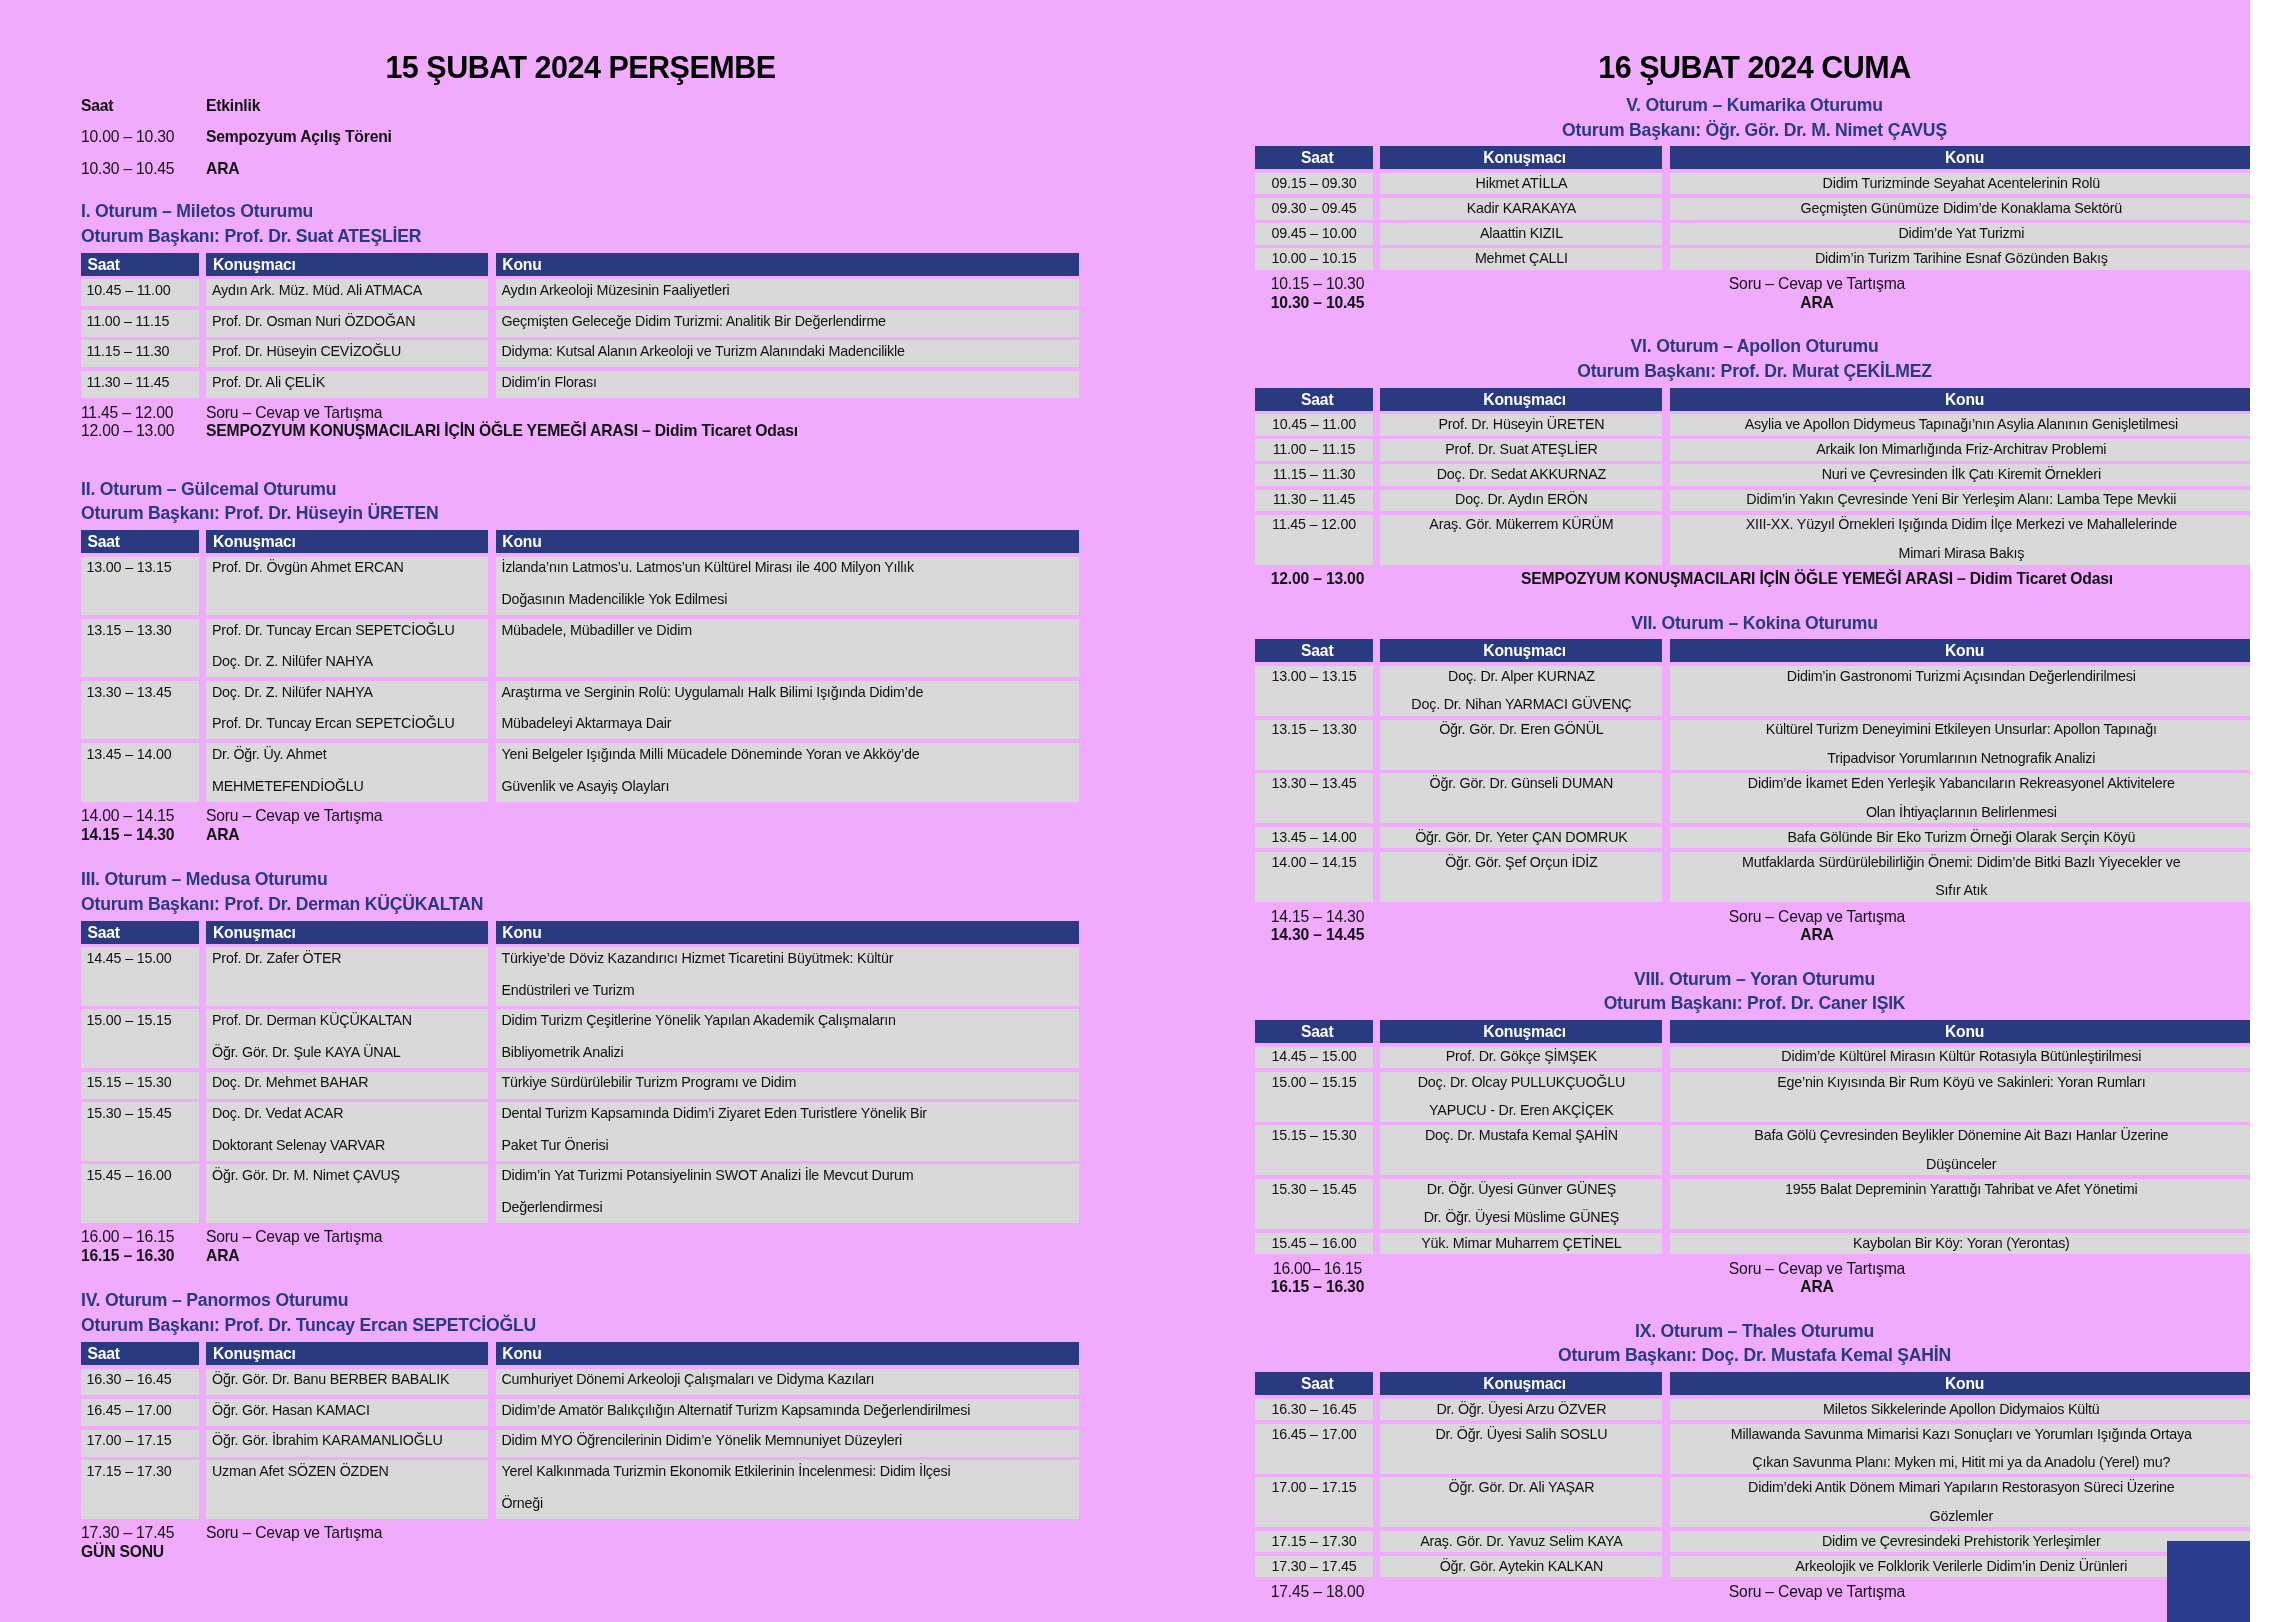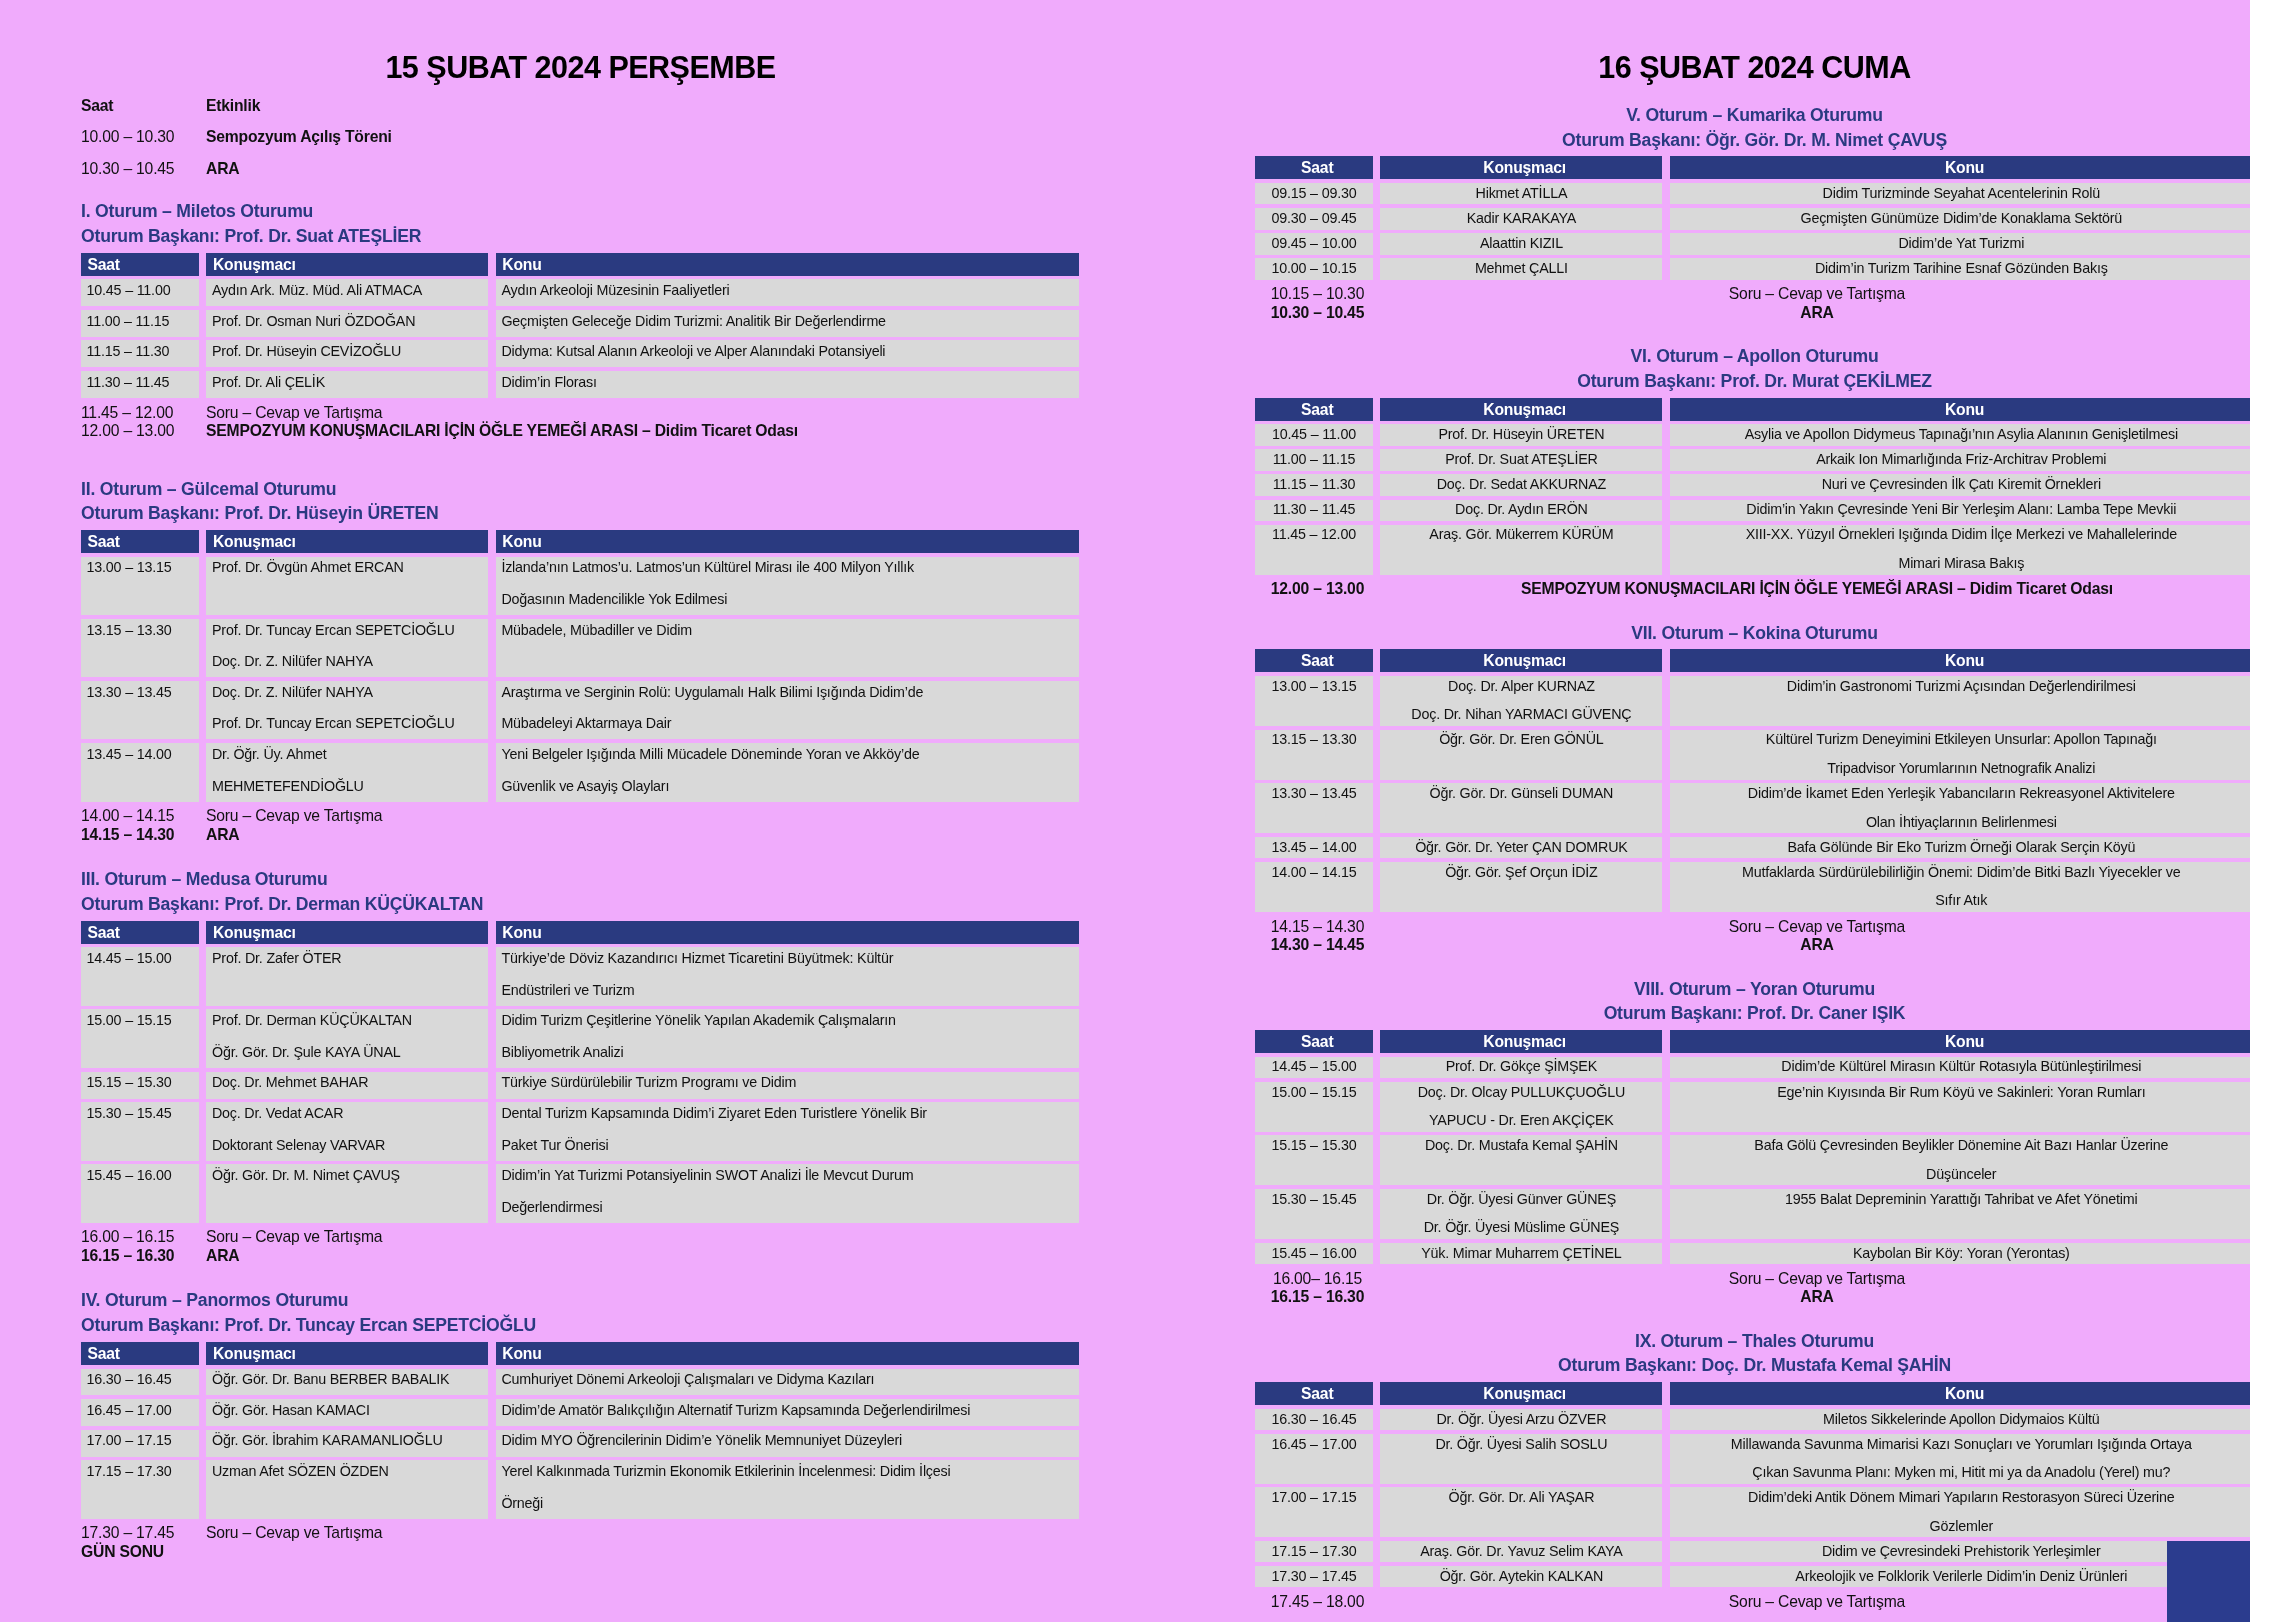--- a/index.html
+++ b/index.html
@@ -13,21 +13,21 @@
     letter-spacing:-0.2px;
   }
   .day-col{position:absolute;top:0;width:999px;}
   .col-left{left:81px;}
   .col-right{left:1255px;}
 
   .day-title{
     font-size:30.5px;line-height:32px;font-weight:bold;color:#000000;
     text-align:center;margin:51px 0 13px 0;letter-spacing:-0.5px;
   }
-  .col-right .day-title{margin-bottom:21px;}
+  .col-right .day-title{margin-bottom:11px;}
 
   .session-title{font-size:17.6px;line-height:22px;font-weight:bold;color:#2A3A80;}
   .session-chair{font-size:17.6px;line-height:22px;font-weight:bold;color:#2A3A80;margin-top:2.8px;}
 
   .grid{
     display:grid;
     grid-template-columns:118px 282px 583px;
     column-gap:7.4px;row-gap:3.7px;
     margin-top:5.6px;
   }
@@ -107,21 +107,21 @@
               </div><div class="cell speaker">
                 <div class="line">Prof. Dr. Osman Nuri ÖZDOĞAN</div>
               </div><div class="cell topic">
                 <div class="line">Geçmişten Geleceğe Didim Turizmi: Analitik Bir Değerlendirme</div>
               </div></div>
             <div class="row"><div class="cell time">
                 <div class="line">11.15 – 11.30</div>
               </div><div class="cell speaker">
                 <div class="line">Prof. Dr. Hüseyin CEVİZOĞLU</div>
               </div><div class="cell topic">
-                <div class="line">Didyma: Kutsal Alanın Arkeoloji ve Alper Alanındaki Potansiyeli</div>
+                <div class="line">Didyma: Kutsal Alanın Arkeoloji ve Turizm Alanındaki Madencilikle</div>
               </div></div>
             <div class="row"><div class="cell time">
                 <div class="line">11.30 – 11.45</div>
               </div><div class="cell speaker">
                 <div class="line">Prof. Dr. Ali ÇELİK</div>
               </div><div class="cell topic">
                 <div class="line">Didim’in Florası</div>
               </div></div>
           </div>
           <div class="footer">

